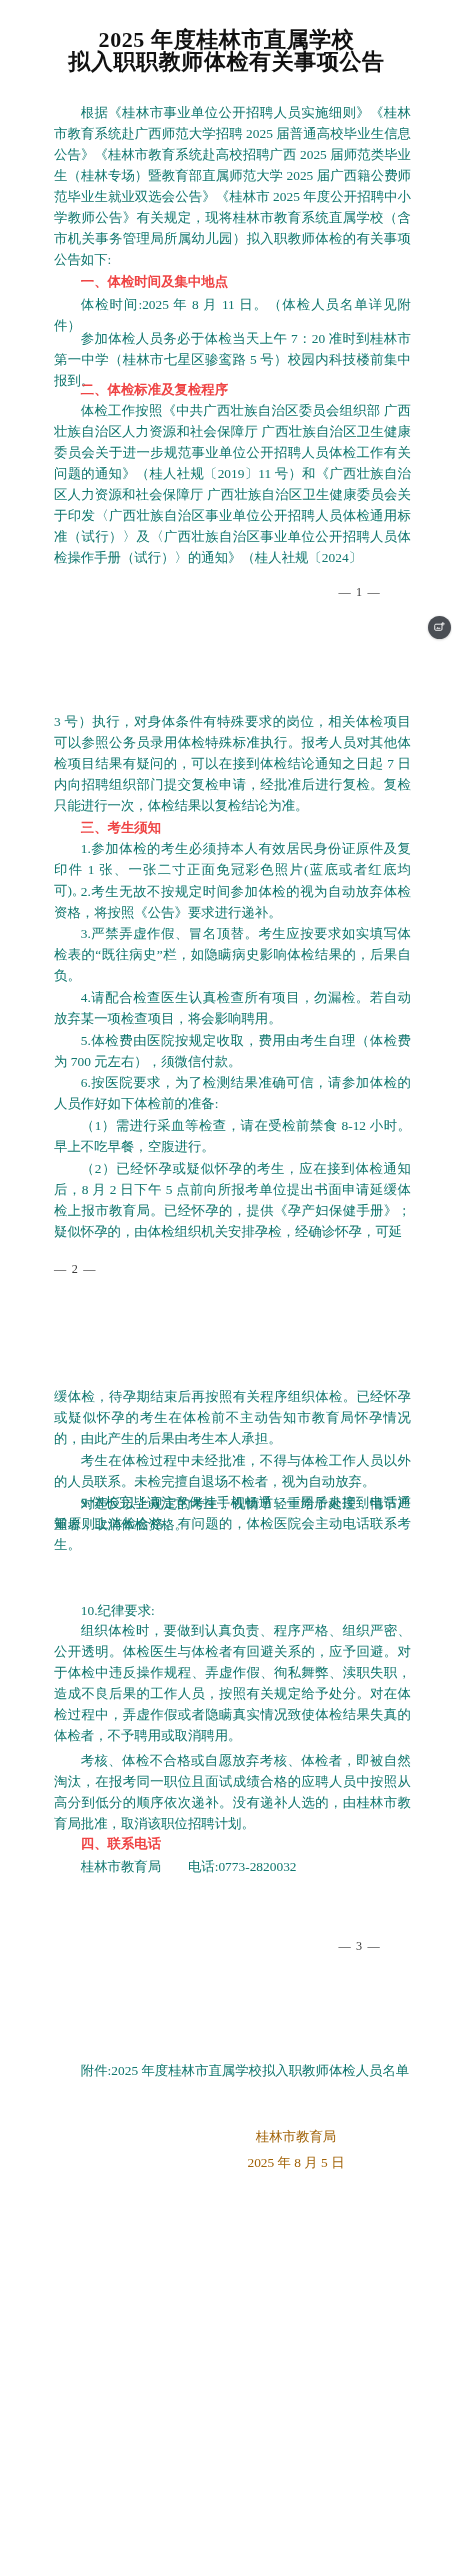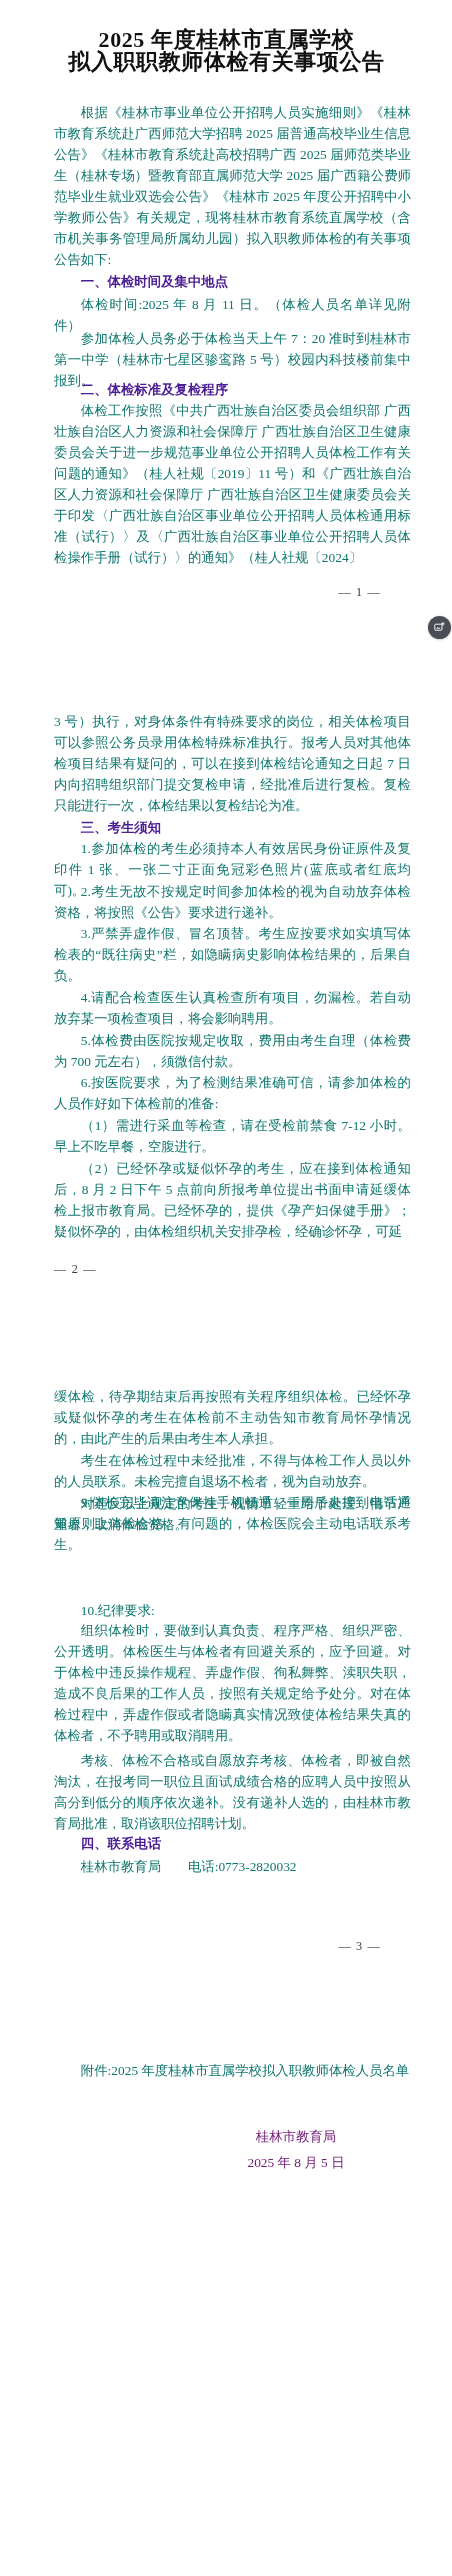--- a/index.html
+++ b/index.html
@@ -34,40 +34,40 @@
     font-size: 13.4px;
     line-height: 21px;
     text-align: justify;
     color: #0f766e;
     font-family: "Liberation Serif", "DejaVu Serif", serif;
   }
   .indent { text-indent: 2em; }
   .hd {
     font-family: "Liberation Sans", "DejaVu Sans", sans-serif;
     font-weight: 700;
-    color: #4c1d95;
+    color: #ef4444;
     text-align: left;
   }
   .pagenum {
     position: absolute;
     font-size: 12.2px;
     line-height: 17.5px;
     color: #3a3a3a;
     letter-spacing: 1.2px;
   }
   .pagenum.right { right: 72px; text-align: right; }
   .pagenum.left  { left: 54px;  text-align: left; }
   .sign {
     position: absolute;
     right: 99px;
     width: 116px;
     text-align: center;
     font-size: 13.4px;
     line-height: 20px;
-    color: #701a75;
+    color: #a16207;
   }
   #floating-btn {
     position: absolute;
     left: 428px;
     top: 616px;
     width: 23px;
     height: 23px;
     border-radius: 50%;
     background: #4a4e54;
     border: none;
@@ -110,21 +110,21 @@
 
   <div>
     <div class="para" style="top:711px">3 号）执行，对身体条件有特殊要求的岗位，相关体检项目可以参照公务员录用体检特殊标准执行。报考人员对其他体检项目结果有疑问的，可以在接到体检结论通知之日起 7 日内向招聘组织部门提交复检申请，经批准后进行复检。复检只能进行一次，体检结果以复检结论为准。</div>
     <div class="para indent hd" style="top:817px">三、考生须知</div>
     <div class="para indent" style="top:838px">1.参加体检的考生必须持本人有效居民身份证原件及复印件 1 张、一张二寸正面免冠彩色照片(蓝底或者红底均可)。</div>
     <div class="para indent" style="top:881px">2.考生无故不按规定时间参加体检的视为自动放弃体检资格，将按照《公告》要求进行递补。</div>
     <div class="para indent" style="top:923px">3.严禁弄虚作假、冒名顶替。考生应按要求如实填写体检表的“既往病史”栏，如隐瞒病史影响体检结果的，后果自负。</div>
     <div class="para indent" style="top:987px">4.请配合检查医生认真检查所有项目，勿漏检。若自动放弃某一项检查项目，将会影响聘用。</div>
     <div class="para indent" style="top:1030px">5.体检费由医院按规定收取，费用由考生自理（体检费为 700 元左右），须微信付款。</div>
     <div class="para indent" style="top:1072px">6.按医院要求，为了检测结果准确可信，请参加体检的人员作好如下体检前的准备:</div>
-    <div class="para indent" style="top:1115px">（1）需进行采血等检查，请在受检前禁食 7-12 小时。早上不吃早餐，空腹进行。</div>
+    <div class="para indent" style="top:1115px">（1）需进行采血等检查，请在受检前禁食 8-12 小时。早上不吃早餐，空腹进行。</div>
     <div class="para indent" style="top:1158px">（2）已经怀孕或疑似怀孕的考生，应在接到体检通知后，8 月 2 日下午 5 点前向所报考单位提出书面申请延缓体检上报市教育局。已经怀孕的，提供《孕产妇保健手册》；疑似怀孕的，由体检组织机关安排孕检，经确诊怀孕，可延</div>
     <div class="pagenum left" style="top:1261px">— 2 —</div>
   </div>
 
   <div>
     <div class="para" style="top:1386px">缓体检，待孕期结束后再按照有关程序组织体检。已经怀孕或疑似怀孕的考生在体检前不主动告知市教育局怀孕情况的，由此产生的后果由考生本人承担。</div>
     <div class="para indent" style="top:1450px">考生在体检过程中未经批准，不得与体检工作人员以外的人员联系。未检完擅自退场不检者，视为自动放弃。</div>
     <div class="para indent" style="top:1493px">对违反以上规定的考生，视情节轻重给予处理，情节严重者，取消体检资格。</div>
     <div class="para indent" style="top:1492px">9.体检完毕请注意保持手机畅通，一周后未接到电话通知原则上体检合格。有问题的，体检医院会主动电话联系考生。</div>
     <div class="para indent" style="top:1600px">10.纪律要求:</div>

